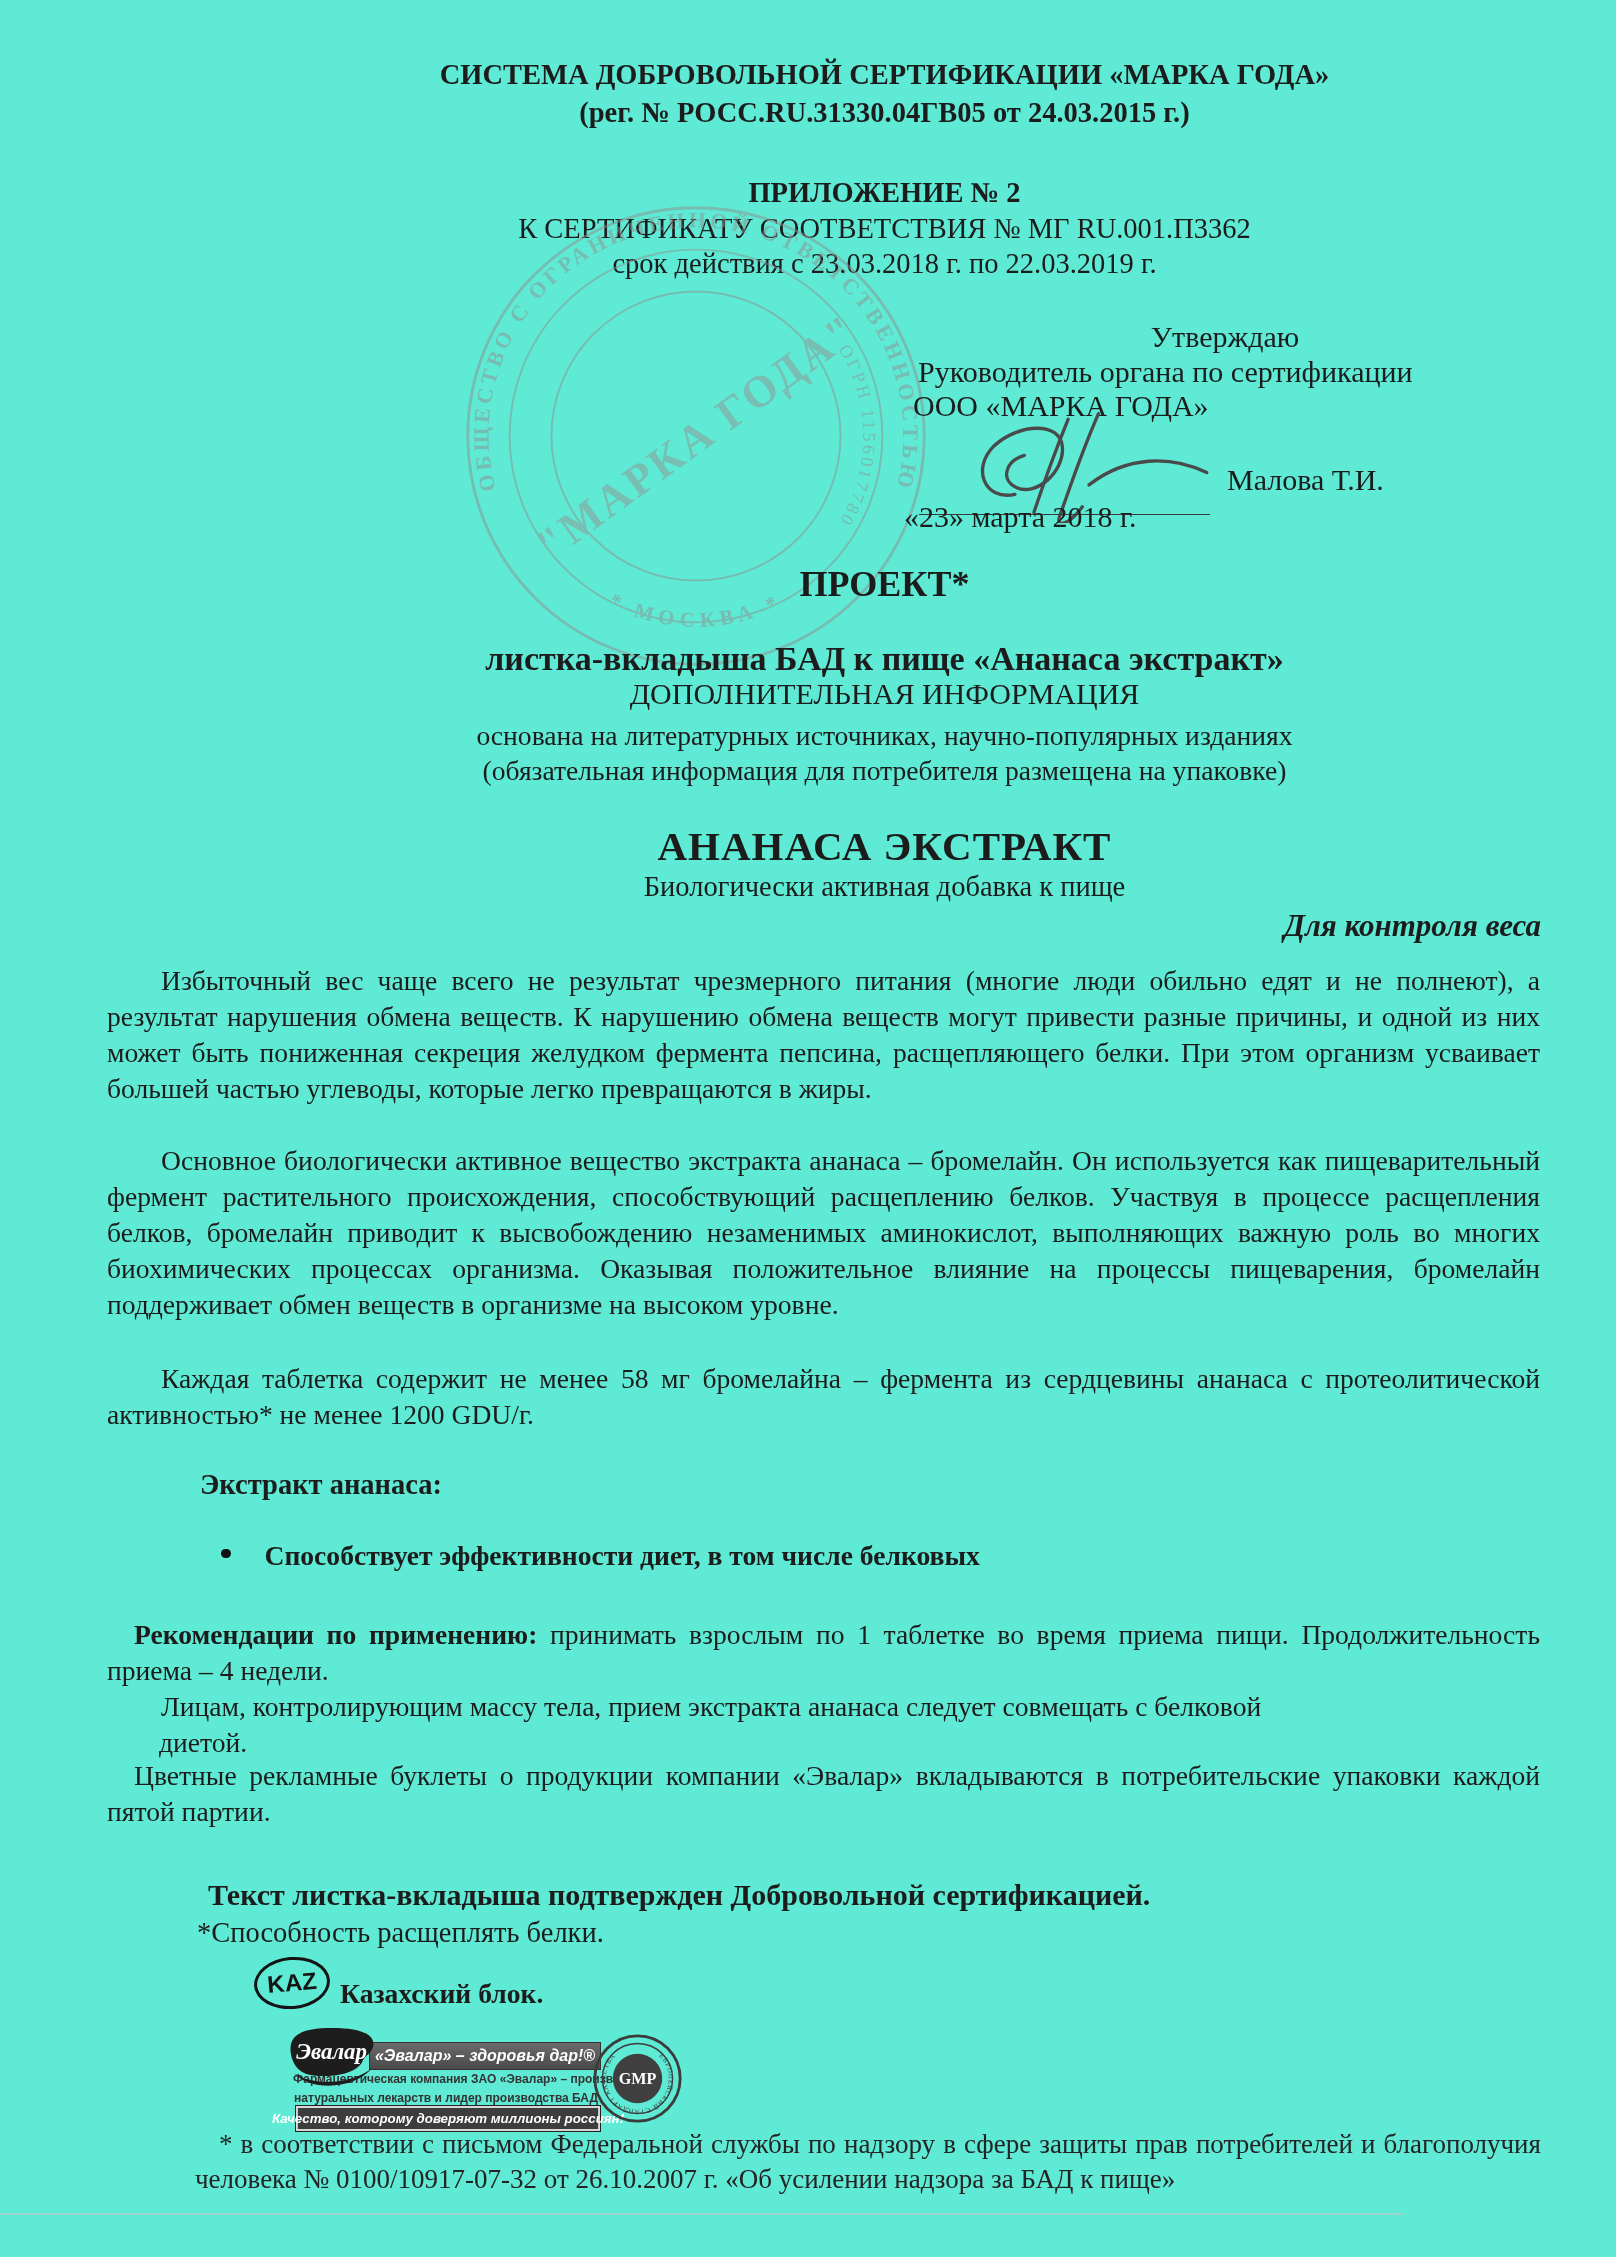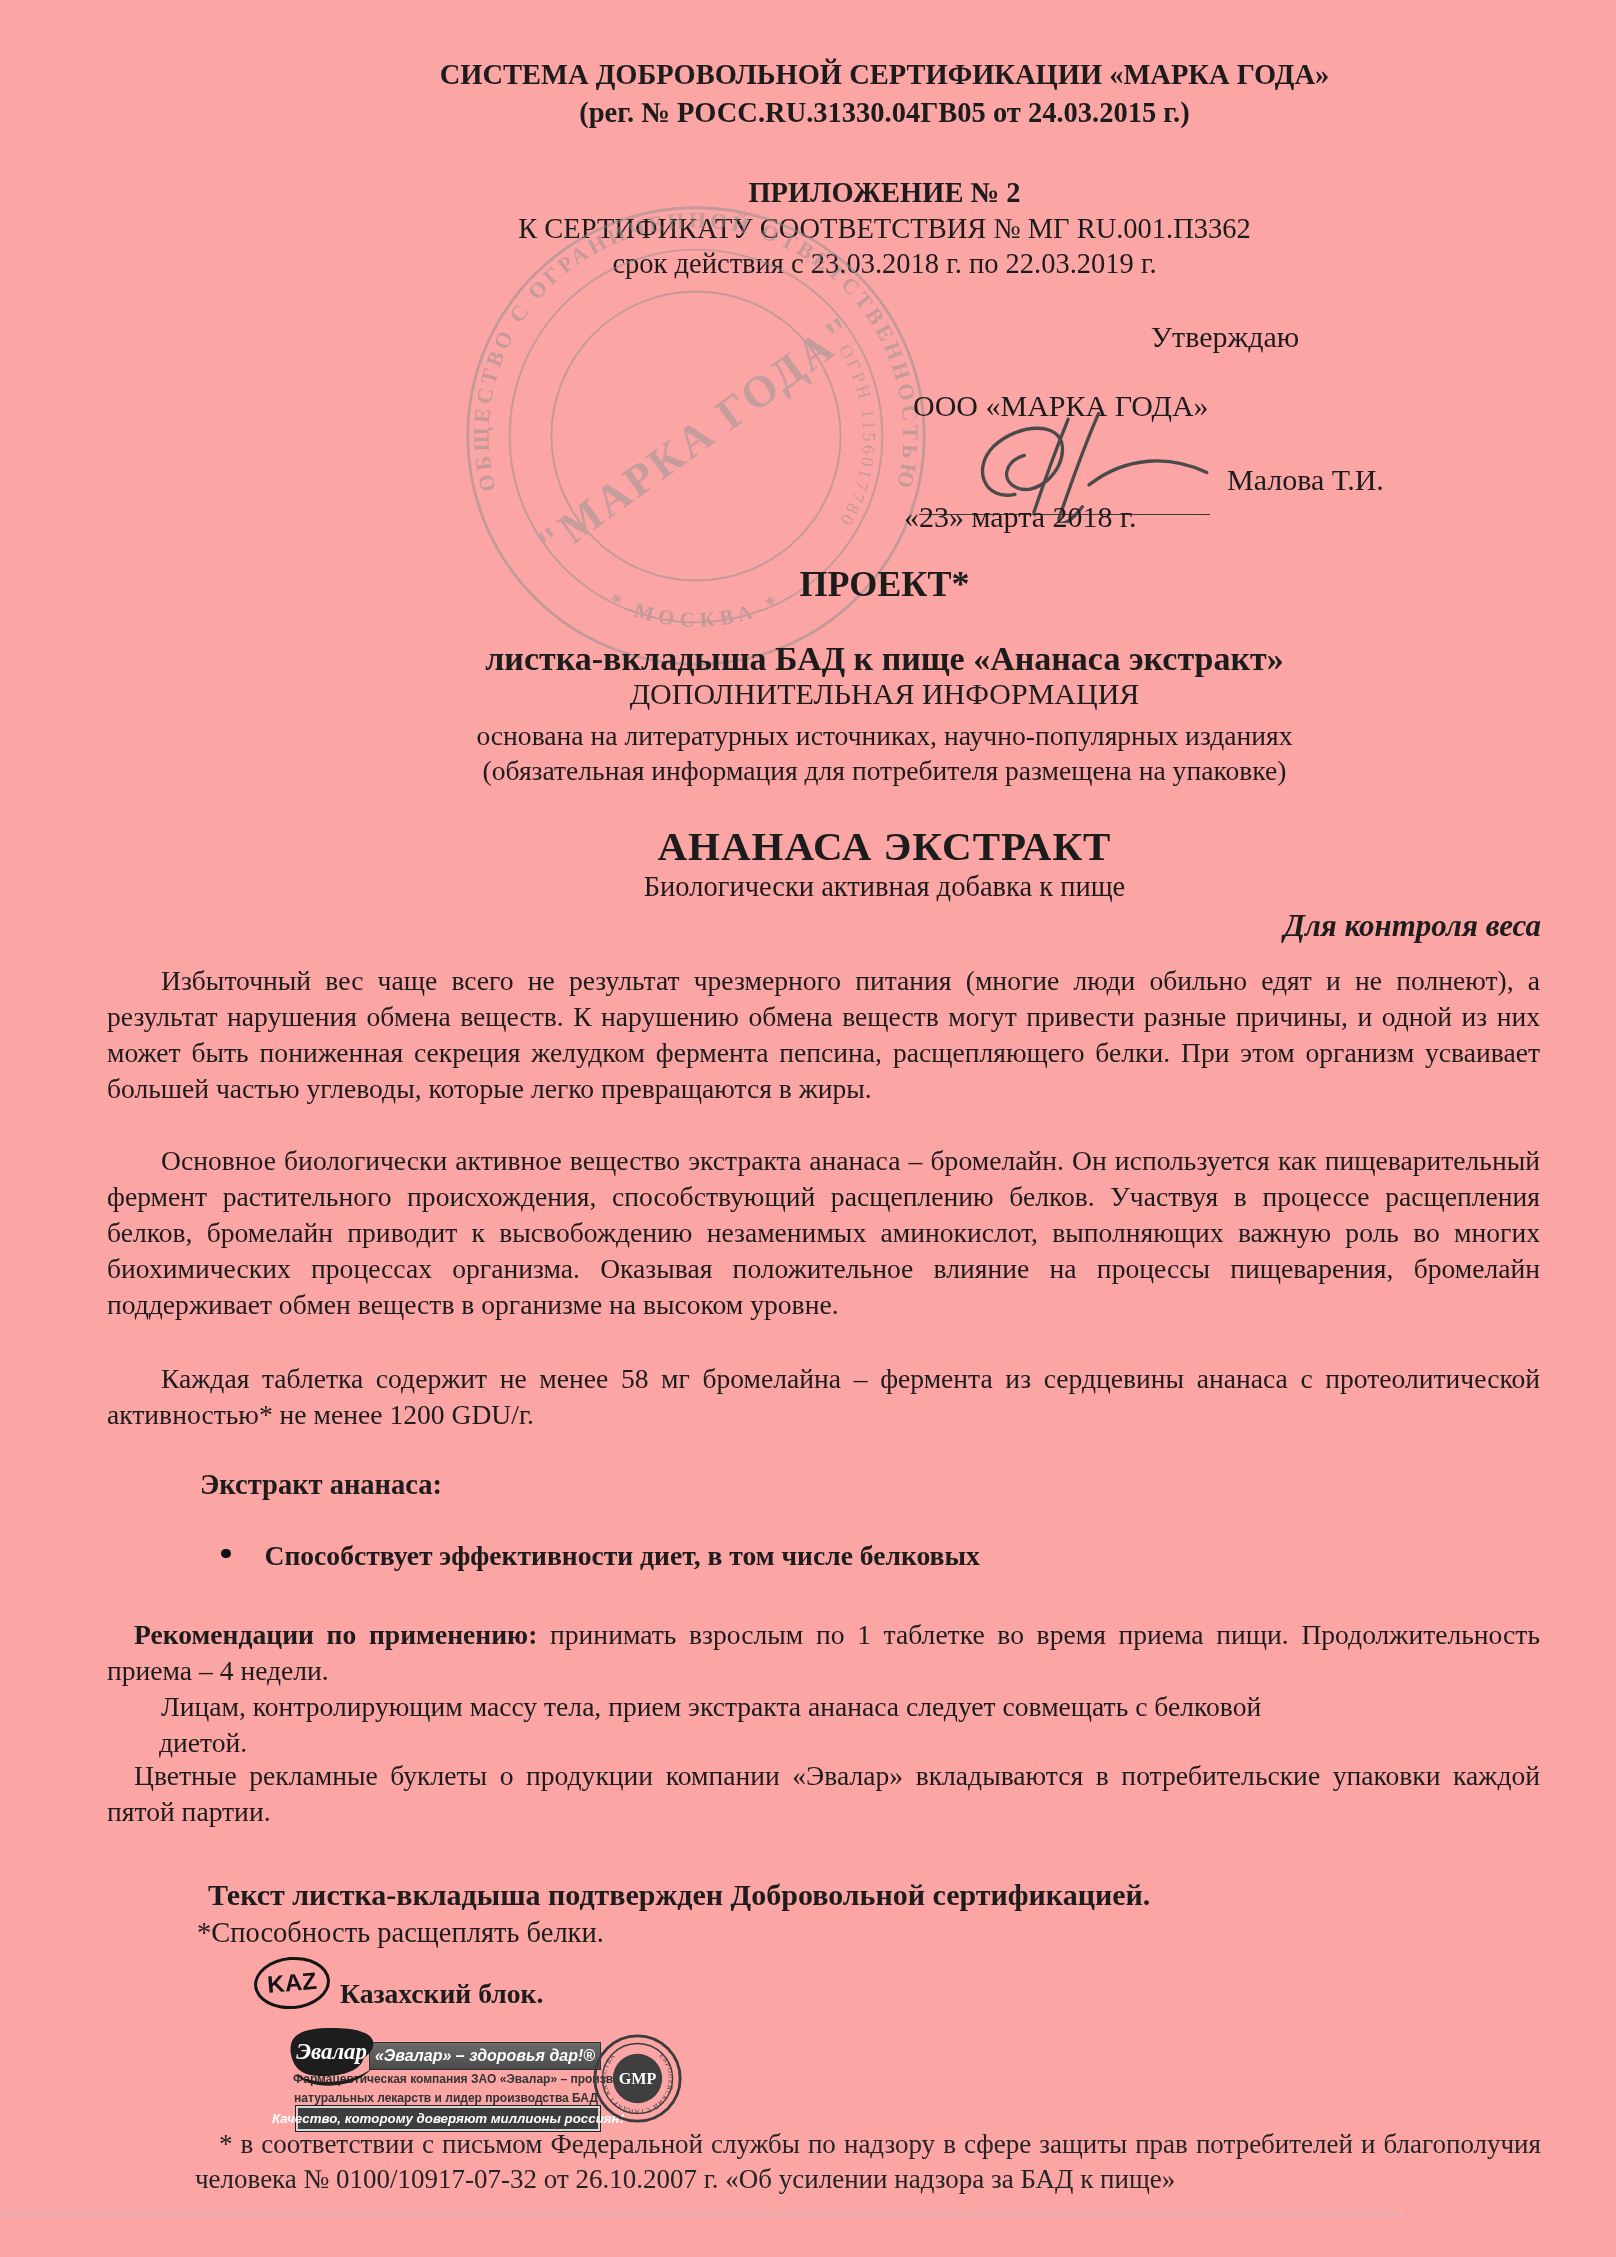--- a/index.html
+++ b/index.html
@@ -1,19 +1,19 @@
 <!DOCTYPE html>
 <html style="font-size:15px"><head>
 <meta charset="utf-8">
 <style>
   html,body{margin:0;padding:0;background:#e8e8e8;}
   .page{
     position:relative;
     width:1617px;height:2258px;
-    background:#fca5a5;
+    background:#5eead4;
     font-family:"Liberation Serif","DejaVu Serif",serif;
     color:#1c1c1c;
     overflow:hidden;
   }
   .abs{position:absolute;}
   .ctr{left:157px;width:1455px;text-align:center;}
   .hdr-b{font-weight:bold;font-size:28.5px;}
   .hdr{font-size:28.5px;}
   .appr{font-size:30px;white-space:nowrap;}
   .body-p{
@@ -83,20 +83,21 @@
     </text>
     <text font-size="19" fill="#8f8f8f" letter-spacing="3" text-anchor="middle">
       <textPath href="#arcOgrn" startOffset="50%">ОГРН 1156017780</textPath>
     </text>
     <g transform="rotate(-36 245 245)">
       <text x="245" y="262" text-anchor="middle" font-size="47" font-weight="bold" letter-spacing="3" fill="#949494">"МАРКА ГОДА"</text>
     </g>
   </svg>
 
   <div class="abs appr" style="left:1073px;top:320px;width:304px;text-align:center;">Утверждаю</div>
+  <div class="abs appr" style="left:918px;top:355px;">Руководитель органа по сертификации</div>
   <div class="abs appr" style="left:913px;top:389px;">ООО «МАРКА ГОДА»</div>
 
   <svg class="abs" style="left:956px;top:404px;" width="266" height="119" viewBox="0 0 280 125">
     <g fill="none" stroke="#4a4a4a" stroke-width="3.5" stroke-linecap="round">
       <path d="M62,95 C30,102 16,68 40,44 C66,20 110,18 112,45 C114,72 84,97 64,88 C46,80 52,60 72,54"></path>
       <path d="M118,16 C101,58 88,96 82,114"></path>
       <path d="M150,10 C129,58 116,100 109,118 C105,131 119,127 133,108"></path>
       <path d="M140,85 C180,54 226,54 264,72"></path>
     </g>
   </svg>

